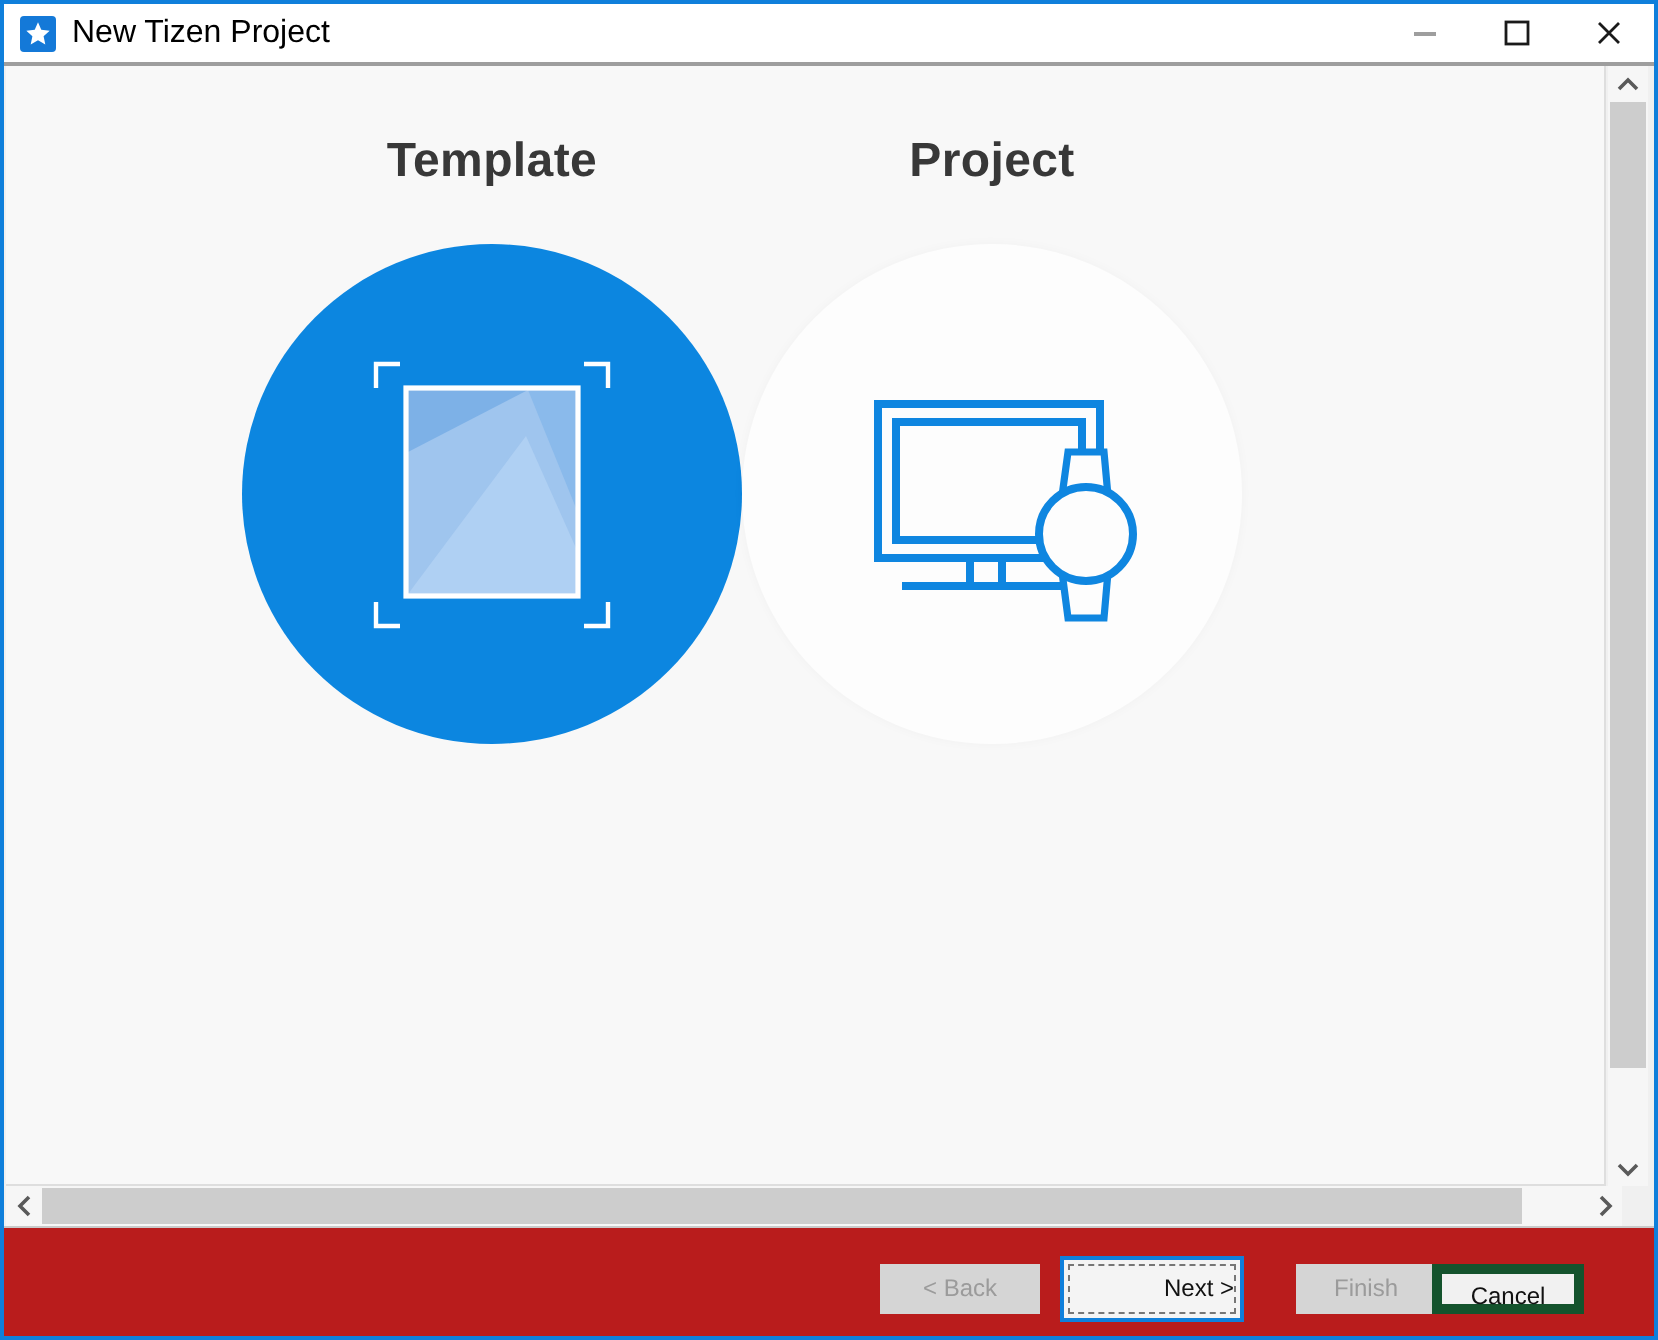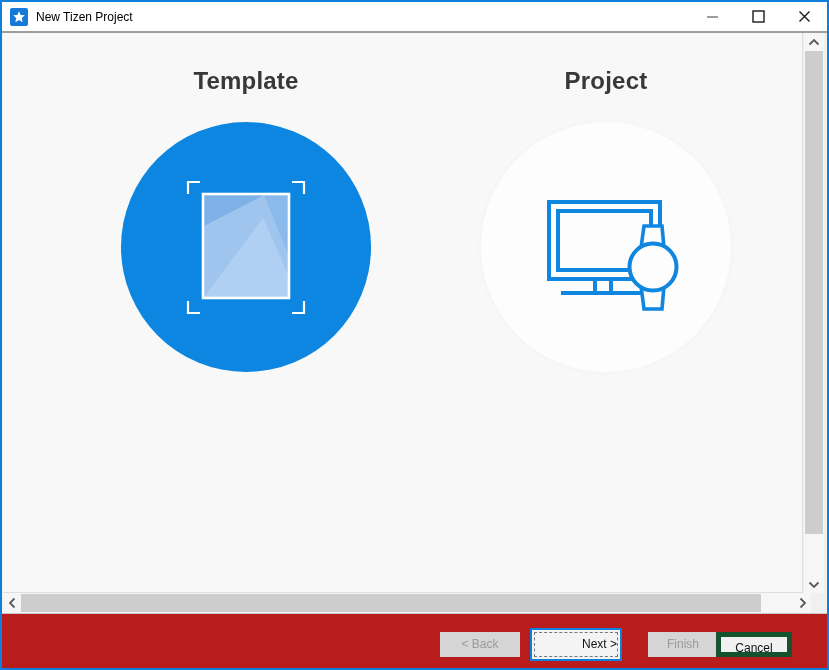--- a/index.html
+++ b/index.html
@@ -23,21 +23,21 @@
   .titlebar-sep {
     position: absolute; top: 29px; left: 0; right: 0; height: 2px;
     background: #9e9e9e;
   }
   .app-icon {
     width: 18px; height: 18px; margin: 0 8px 0 8px;
     background: #1479d8; border-radius: 2px;
     display: flex; align-items: center; justify-content: center;
     flex: 0 0 auto;
   }
-  .window-title { font-size: 12px; color: #000; }
+  .window-title { font-size: 16px; color: #000; }
   .win-controls {
     position: absolute; right: 0; top: 0; height: 29px;
     display: flex;
   }
   .win-btn {
     width: 46px; height: 29px;
     display: flex; align-items: center; justify-content: center;
   }
   .min-dash { width: 11px; height: 2px; background: #9e9e9e; }
 
@@ -50,21 +50,21 @@
     border-bottom: 1px solid #dedede;
     overflow: hidden;
   }
   .heading {
     margin: 104px 0 0 118px; width: 610px;
     text-align: center;
     font-size: 15px; font-weight: 700; color: #3d3d3d;
   }
   .columns {
     margin: 34px 0 0 118px; width: 610px;
-    display: flex; gap: 110px;
+    display: flex; 
   }
   .option { width: 250px; text-align: center; }
   .option-label {
     font-size: 24px; font-weight: 700; color: #383838;
     letter-spacing: 0.2px;
   }
   .option-circle {
     margin-top: 27px;
     width: 250px; height: 250px; border-radius: 50%;
   }

